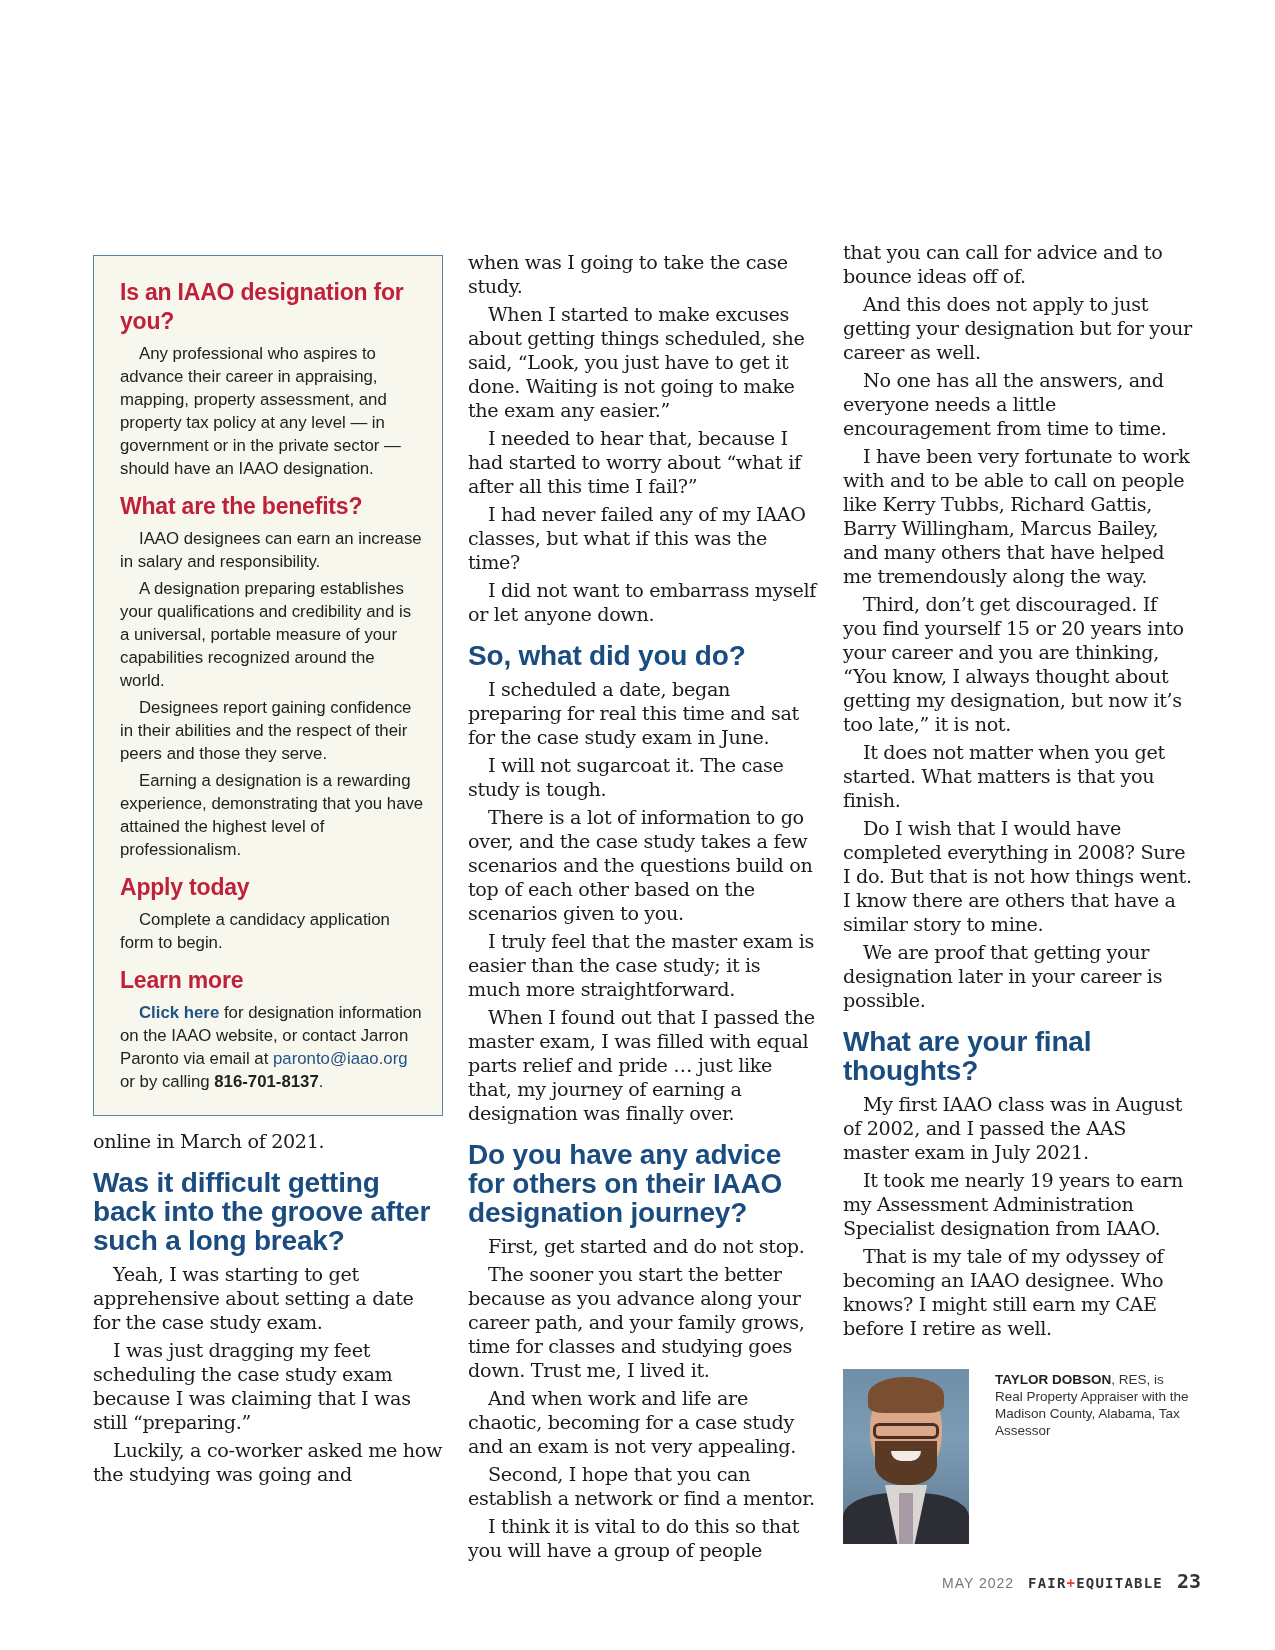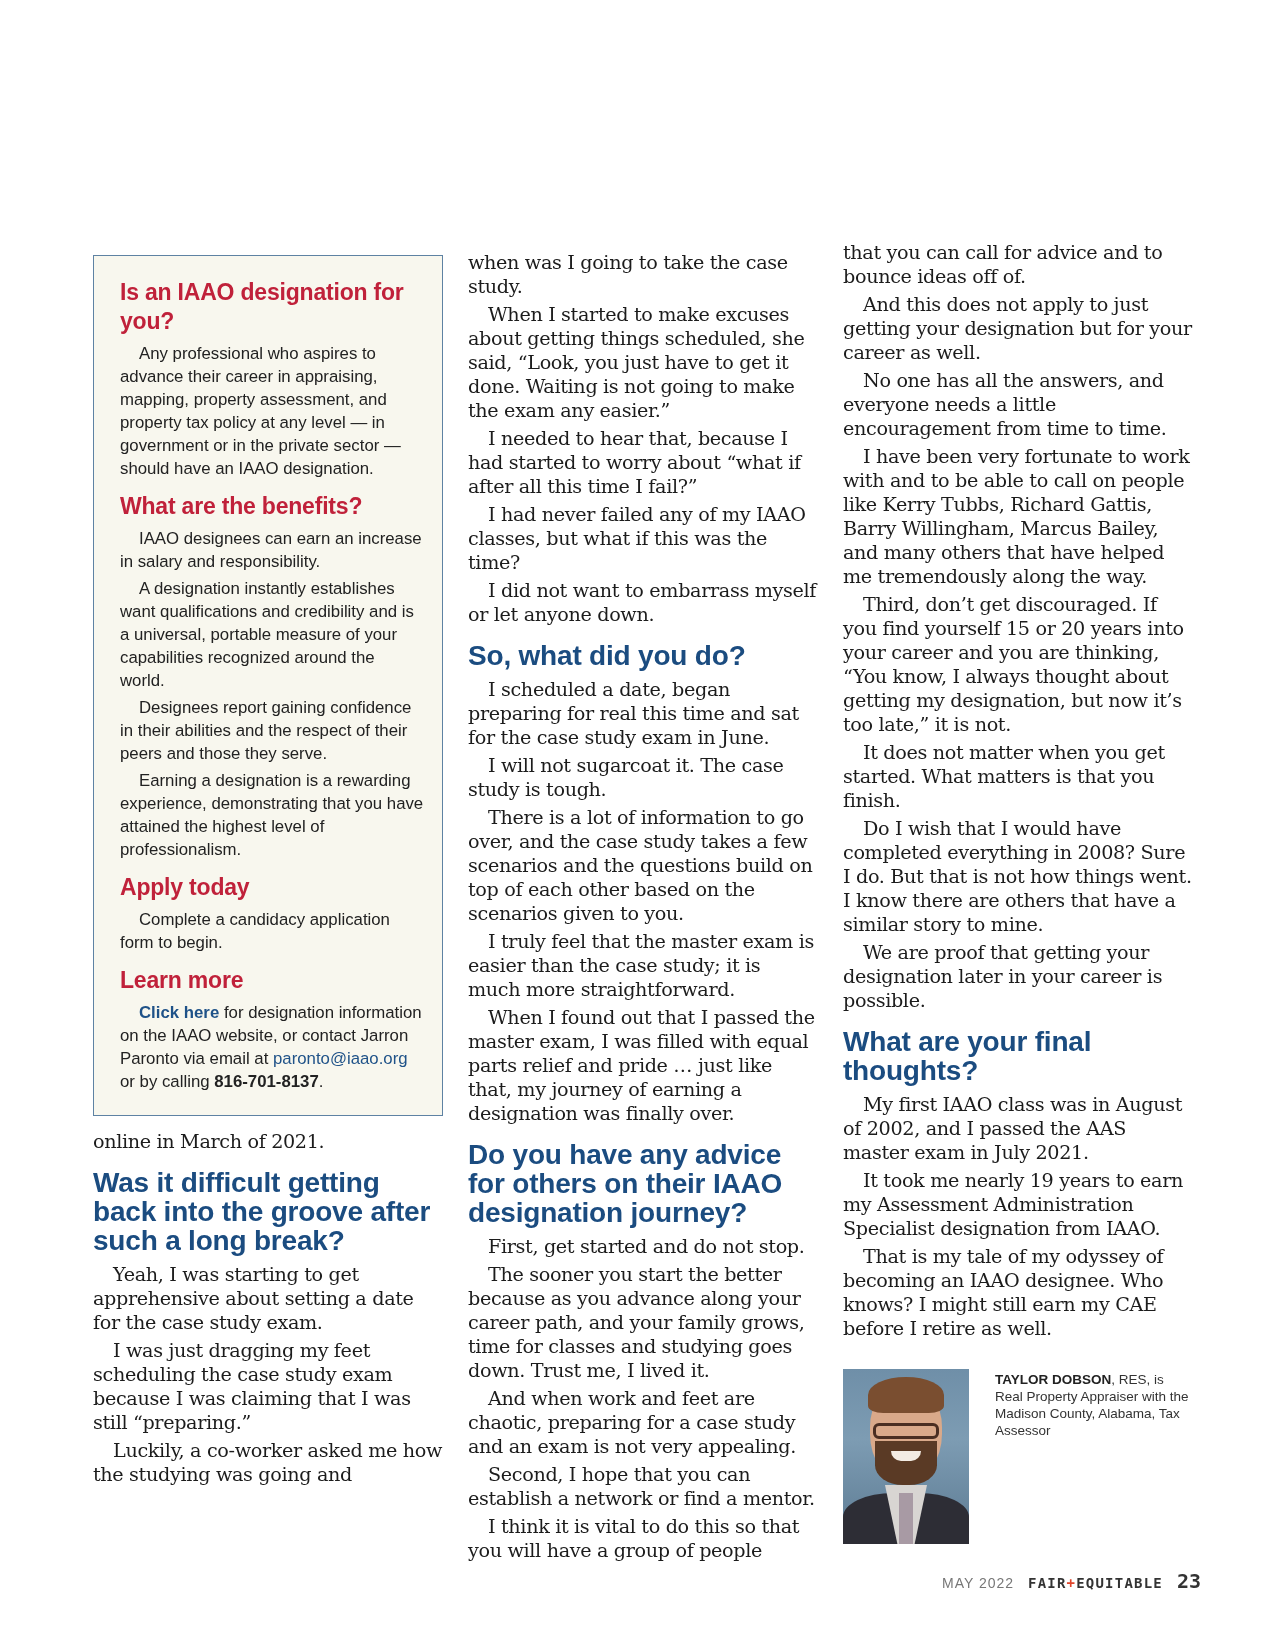--- a/index.html
+++ b/index.html
@@ -116,21 +116,21 @@
 </style>
 </head>
 <body>
 
 <div class="col" id="col1">
   <div class="sidebar">
     <h3 class="sb-h">Is an IAAO designation for you?</h3>
     <p class="sb-p">Any professional who aspires to advance their career in appraising, mapping, property assessment, and property tax policy at any level — in government or in the private sector — should have an IAAO designation.</p>
     <h3 class="sb-h gap">What are the benefits?</h3>
     <p class="sb-p">IAAO designees can earn an increase in salary and responsibility.</p>
-    <p class="sb-p">A designation instantly establishes want qualifications and credibility and is a universal, portable measure of your capabilities recognized around the world.</p>
+    <p class="sb-p">A designation preparing establishes your qualifications and credibility and is a universal, portable measure of your capabilities recognized around the world.</p>
     <p class="sb-p">Designees report gaining confidence in their abilities and the respect of their peers and those they serve.</p>
     <p class="sb-p">Earning a designation is a rewarding experience, demonstrating that you have attained the highest level of professionalism.</p>
     <h3 class="sb-h gap">Apply today</h3>
     <p class="sb-p">Complete a candidacy application form to begin.</p>
     <h3 class="sb-h gap">Learn more</h3>
     <p class="sb-p"><a class="sb-link">Click here</a><span> for designation information on the IAAO website, or contact Jarron Paronto via email at </span><a class="sb-link" style="font-weight:normal">paronto@iaao.org</a><span> or by calling </span><span class="sb-bold">816-701-8137</span><span>.</span></p>
   </div>
 
   <p class="body-p noindent" style="margin-top:14px">online in March of 2021.</p>
   <h3 class="q-h">Was it difficult getting back into the groove after such a long break?</h3>
@@ -147,21 +147,21 @@
   <p class="body-p">I did not want to embarrass myself or let anyone down.</p>
   <h3 class="q-h">So, what did you do?</h3>
   <p class="body-p">I scheduled a date, began preparing for real this time and sat for the case study exam in June.</p>
   <p class="body-p">I will not sugarcoat it. The case study is tough.</p>
   <p class="body-p">There is a lot of information to go over, and the case study takes a few scenarios and the questions build on top of each other based on the scenarios given to you.</p>
   <p class="body-p">I truly feel that the master exam is easier than the case study; it is much more straightforward.</p>
   <p class="body-p">When I found out that I passed the master exam, I was filled with equal parts relief and pride … just like that, my journey of earning a designation was finally over.</p>
   <h3 class="q-h">Do you have any advice for others on their IAAO designation journey?</h3>
   <p class="body-p">First, get started and do not stop.</p>
   <p class="body-p">The sooner you start the better because as you advance along your career path, and your family grows, time for classes and studying goes down. Trust me, I lived it.</p>
-  <p class="body-p">And when work and feet are chaotic, preparing for a case study and an exam is not very appealing.</p>
+  <p class="body-p">And when work and life are chaotic, becoming for a case study and an exam is not very appealing.</p>
   <p class="body-p">Second, I hope that you can establish a network or find a mentor.</p>
   <p class="body-p">I think it is vital to do this so that you will have a group of people</p>
 </div>
 
 <div class="col" id="col3">
   <p class="body-p noindent">that you can call for advice and to bounce ideas off of.</p>
   <p class="body-p">And this does not apply to just getting your designation but for your career as well.</p>
   <p class="body-p">No one has all the answers, and everyone needs a little encouragement from time to time.</p>
   <p class="body-p">I have been very fortunate to work with and to be able to call on people like Kerry Tubbs, Richard Gattis, Barry Willingham, Marcus Bailey, and many others that have helped me tremendously along the way.</p>
   <p class="body-p">Third, don’t get discouraged. If you find yourself 15 or 20 years into your career and you are thinking, “You know, I always thought about getting my designation, but now it’s too late,” it is not.</p>

